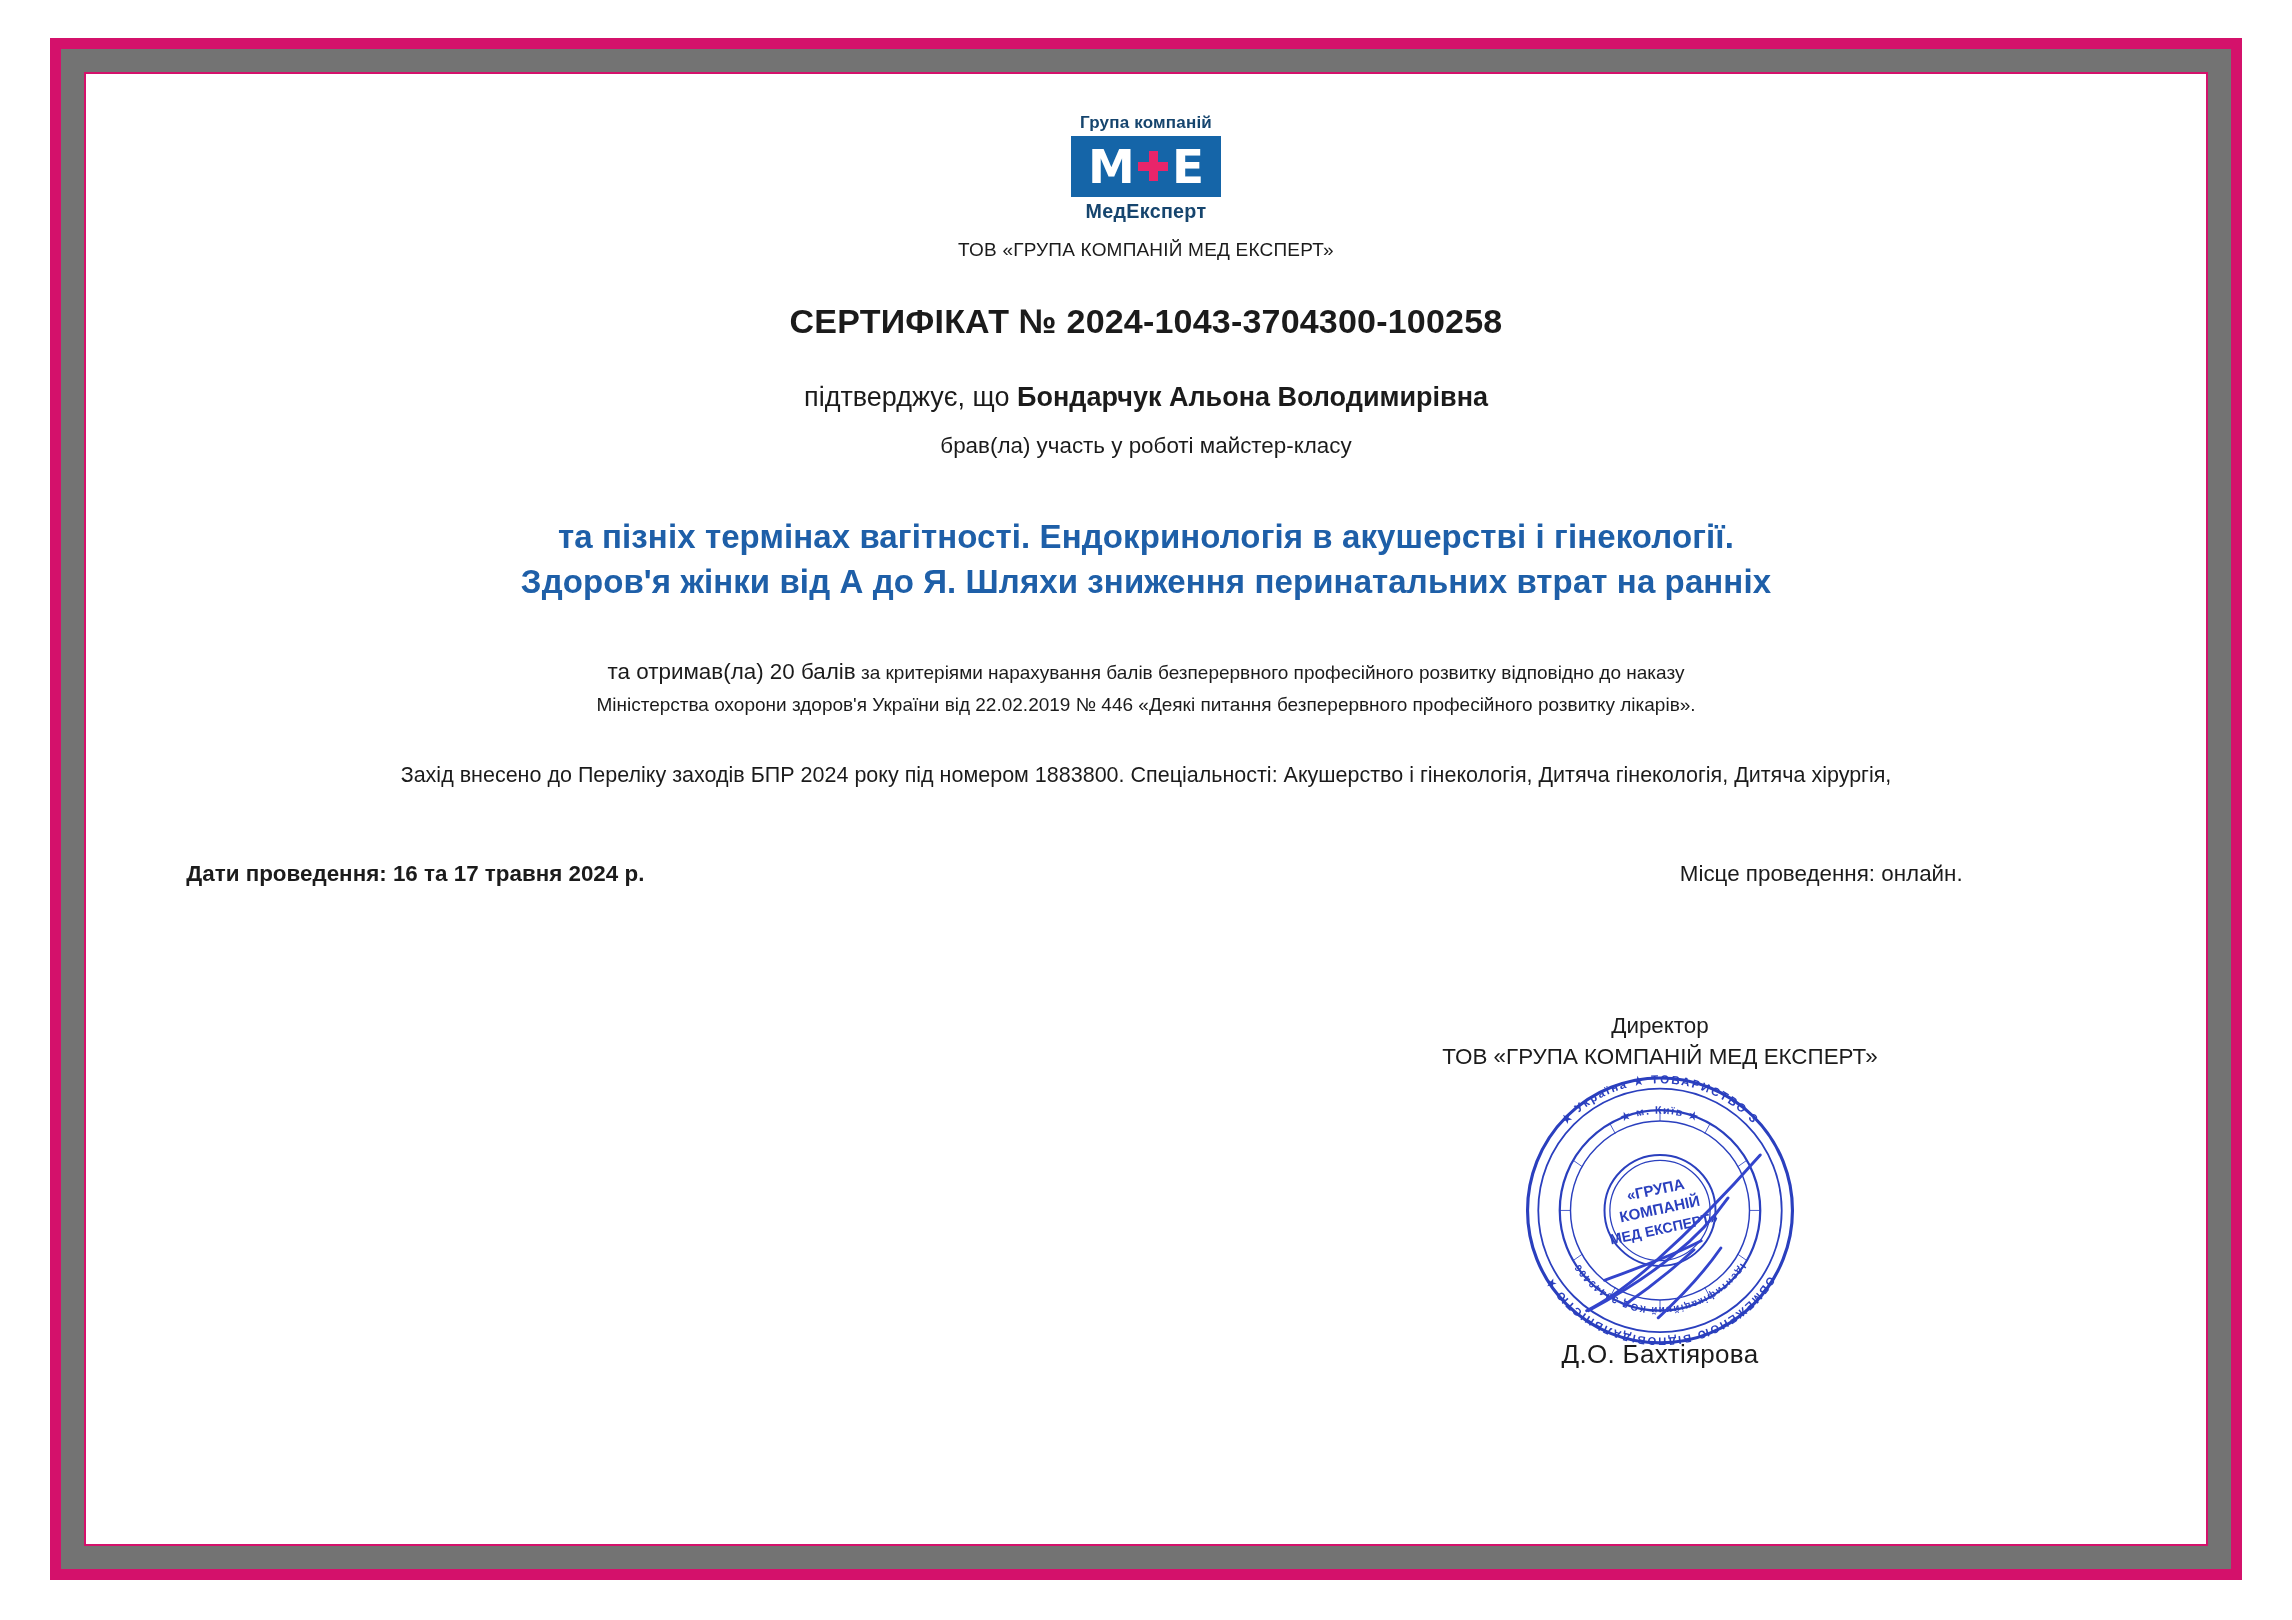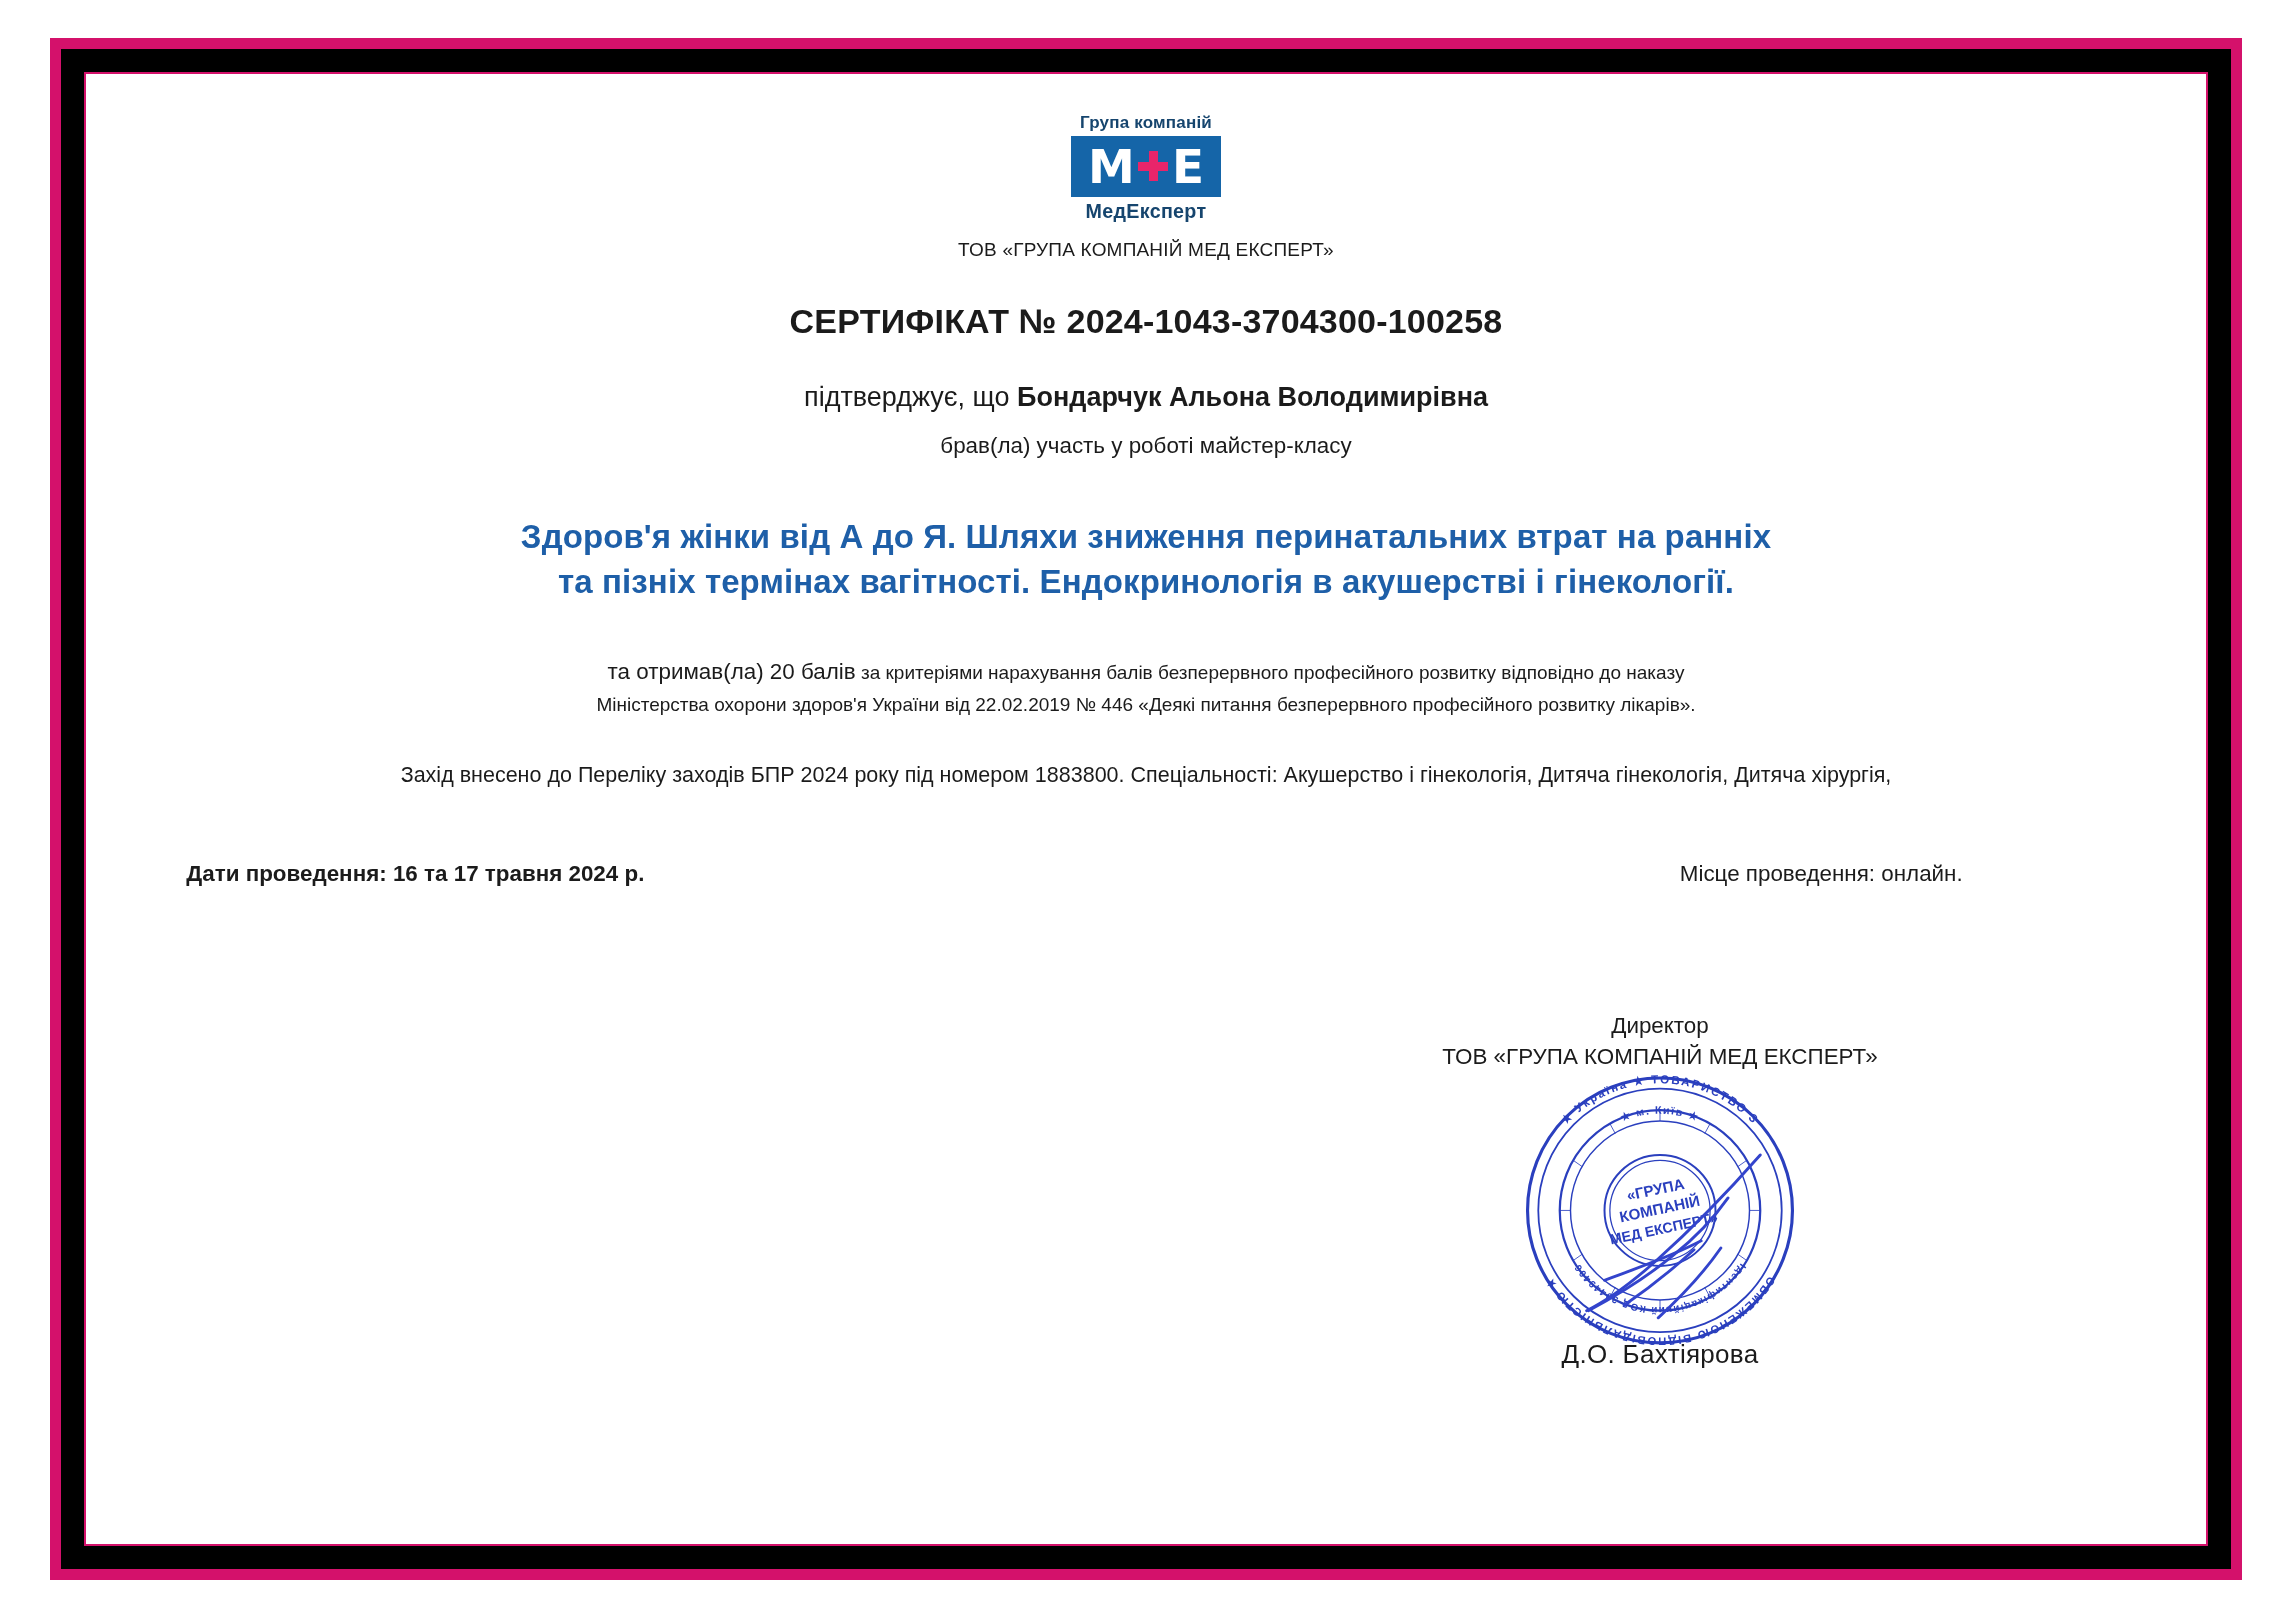--- a/index.html
+++ b/index.html
@@ -17,21 +17,21 @@
   }
 
   
   .cert-outer {
     position: absolute;
     left: 50px;
     top: 38px;
     width: 2192px;
     height: 1542px;
     border: 11.6px solid #d4116b;
-    background: #000000;
+    background: #737373;
   }
   .cert-inner {
     position: absolute;
     left: 23px;
     top: 23px;
     right: 23px;
     bottom: 23px;
     border: 2.7px solid #d4116b;
     background: #ffffff;
     overflow: hidden;
@@ -224,22 +224,22 @@
 
       <div class="cert-title">СЕРТИФІКАТ № 2024-1043-3704300-100258</div>
 
       <div class="confirm-line">
         <span>підтверджує, що </span><span class="person">Бондарчук Альона Володимирівна</span>
       </div>
 
       <div class="participation-line">брав(ла) участь у роботі майстер-класу</div>
 
       <div class="event-title">
+        <div>та пізніх термінах вагітності. Ендокринологія в акушерстві і гінекології.</div>
         <div>Здоров'я жінки від А до Я. Шляхи зниження перинатальних втрат на ранніх</div>
-        <div>та пізніх термінах вагітності. Ендокринологія в акушерстві і гінекології.</div>
       </div>
 
       <div class="points-line">
         <span class="points-strong">та отримав(ла) 20 балів</span><span> за критеріями нарахування балів безперервного професійного розвитку відповідно до наказу</span>
       </div>
       <div class="points-line-2">Міністерства охорони здоров'я України від 22.02.2019 № 446 «Деякі питання безперервного професійного розвитку лікарів».</div>
 
       <div class="registry-line">
         <div>Захід внесено до Переліку заходів БПР 2024 року під номером 1883800. Спеціальності: Акушерство і гінекологія, Дитяча гінекологія, Дитяча хірургія,</div>
       </div>

